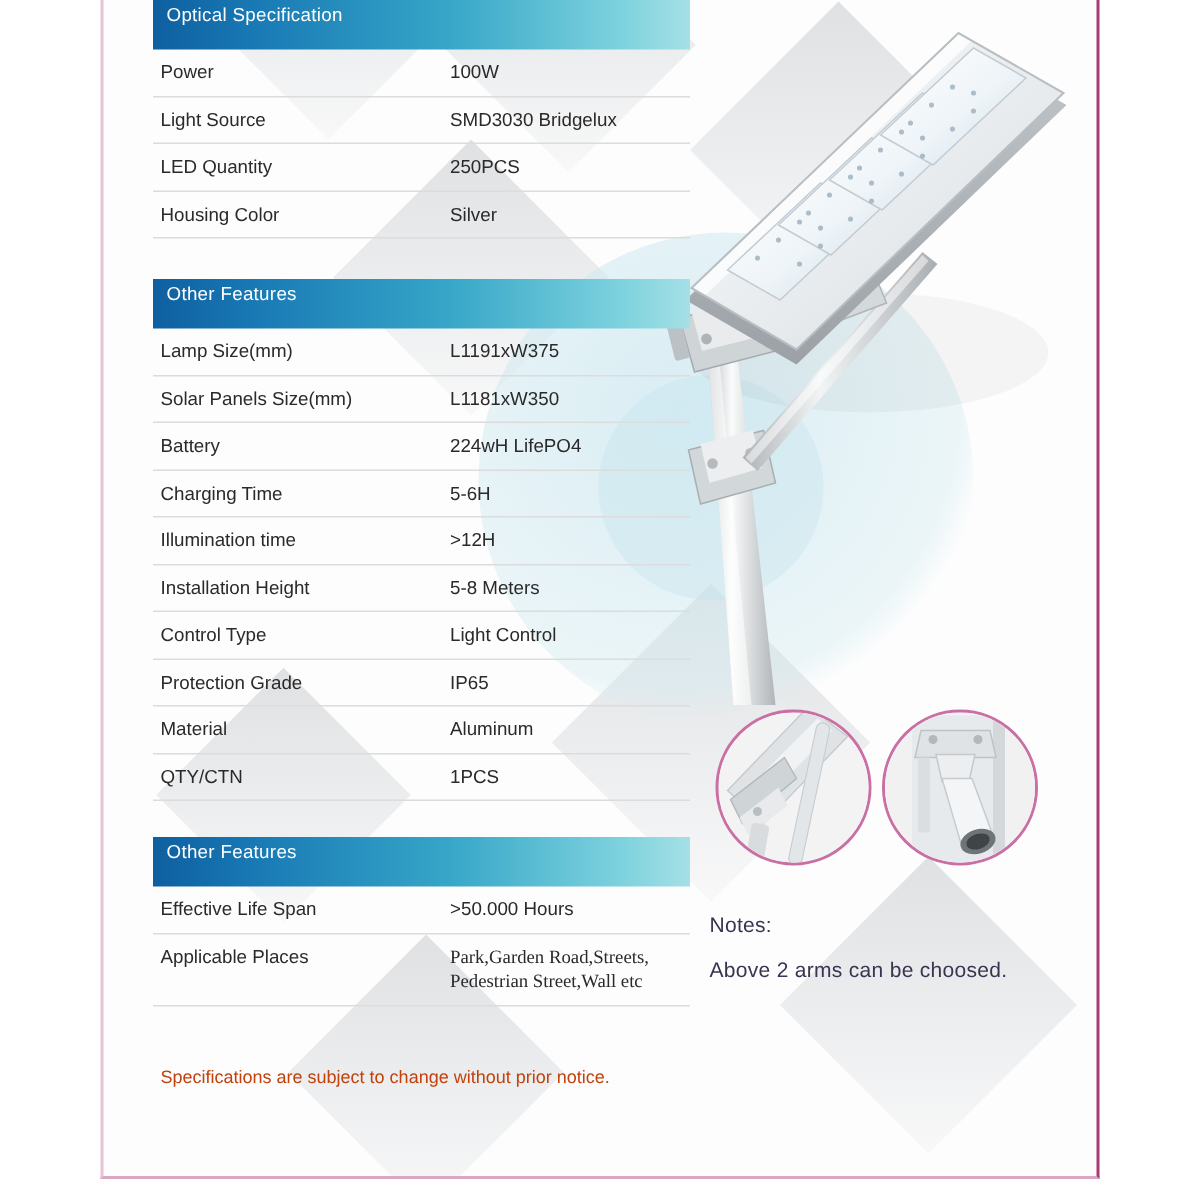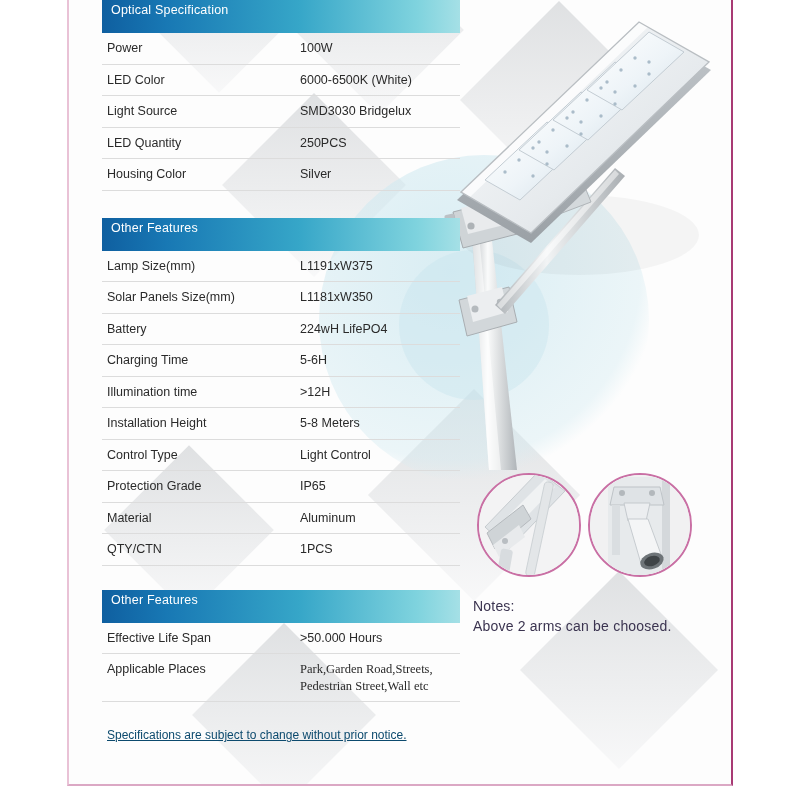--- a/index.html
+++ b/index.html
@@ -84,26 +84,25 @@
   table.spec td.k { width: 185px; padding-left: 5px; margin-top: 29px; }
   table.spec td.v { padding-left: 8px; }
   table.spec tr:last-child td { border-bottom: 1px solid #dcdcdc; }
 
   .deg { font-size: 8px; vertical-align: top; position: relative; top: 1px; left: 1px; }
 
   .gap-a { height: 27px; }
   .gap-b { height: 24px; }
 
   .disclaimer {
-    margin-top: 25px;
+    margin-top: 39px;
     padding-left: 5px;
     font-size: 12px;
-    color: #0c4a6e;
+    color: #c2410c;
     line-height: 1.42;
-    text-decoration: underline;
   }
   .disclaimer div { white-space: nowrap; }
 
   
   #photo-main {
     position: absolute;
     left: 370px;
     top: 0px;
     width: 296px;
     height: 470px;
@@ -115,21 +114,21 @@
   
   #notes {
     position: absolute;
     left: 404px;
     top: 596px;
     font-size: 14px;
     color: #3b3450;
     line-height: 1.45;
     letter-spacing: 0.2px;
   }
-  #notes .n-line { white-space: nowrap; }
+  #notes .n-line { white-space: nowrap; margin-top: 10px; }
 
   
   .thumb {
     position: absolute;
     border-radius: 50%;
     border: 2px solid #c96fa4;
     overflow: hidden;
     background: #f2f2f3;
     box-sizing: border-box;
   }
@@ -301,24 +300,20 @@
   <div id="spec-col">
 
     <div class="section-header">Optical Specification</div>
     <table class="spec">
       <tbody>
           <tr>
         <td class="k">Power</td>
         <td class="v">100W</td>
       </tr>
       <tr>
-        <td class="k">LED Color</td>
-        <td class="v">6000-6500K  (White)</td>
-      </tr>
-      <tr>
         <td class="k">Light Source</td>
         <td class="v">SMD3030  Bridgelux</td>
       </tr>
       <tr>
         <td class="k">LED Quantity</td>
         <td class="v">250PCS</td>
       </tr>
       <tr>
         <td class="k">Housing Color</td>
         <td class="v">Silver</td>

